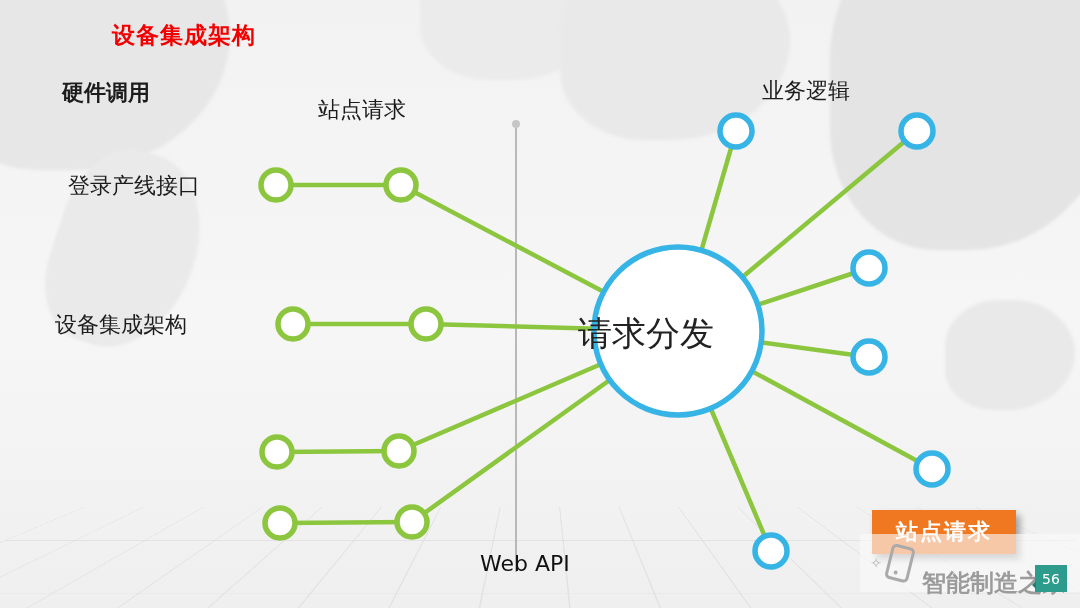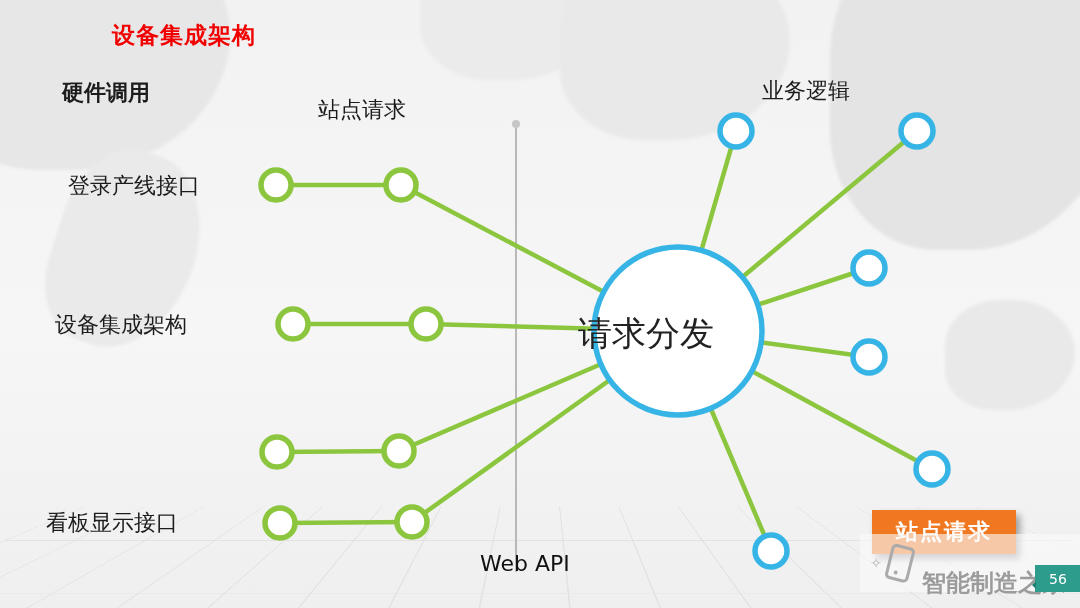--- a/index.html
+++ b/index.html
@@ -56,21 +56,21 @@
   }
   .wm-text{font-size:24px;color:#9b9b9b;font-weight:700;white-space:nowrap;margin-top:40px;}
   .wm-icon{width:26px;height:36px;position:relative;transform:rotate(14deg);}
   .wm-icon .phone{
     position:absolute;left:2px;top:0;width:18px;height:30px;
     border:3px solid #aaaaaa;border-radius:5px;background:transparent;
   }
   .wm-icon .dot{position:absolute;left:10px;top:26px;width:4px;height:4px;border-radius:50%;background:#aaaaaa;}
   .wm-spark{color:#b5b5b5;font-size:14px;margin-right:-6px;}
   .page-badge{
-    position:absolute;left:1035px;top:565px;z-index:5;width:46px;height:27px;
+    position:absolute;left:1035px;top:565px;z-index:5;width:32px;height:27px;
     background:#2E9C8D;color:#fff;font-size:14px;display:flex;align-items:center;justify-content:center;
   }
   .page-badge::before{
     content:"";position:absolute;left:-7px;bottom:3px;
     border:4px solid transparent;border-right-color:#1f7f72;
   }
 </style>
 </head>
 <body>
 
@@ -125,21 +125,20 @@
     <circle class="hubc" cx="678" cy="331" r="84"></circle>
   </svg>
 
   <div class="lbl title">设备集成架构</div>
   <div class="lbl hdr-hardware">硬件调用</div>
   <div class="lbl hdr-site">站点请求</div>
   <div class="lbl hdr-business">业务逻辑</div>
 
   <div class="lbl if1">登录产线接口</div>
   <div class="lbl if2">设备集成架构</div>
-  <div class="lbl if4">看板显示接口</div>
 
   <div class="lbl hub-label">请求分发</div>
   <div class="lbl webapi">Web API</div>
 
   <div class="badge-orange">站点请求</div>
 
   <div class="watermark">
     <span class="wm-spark">✧</span>
     <span class="wm-icon">
       <span class="phone"></span>

